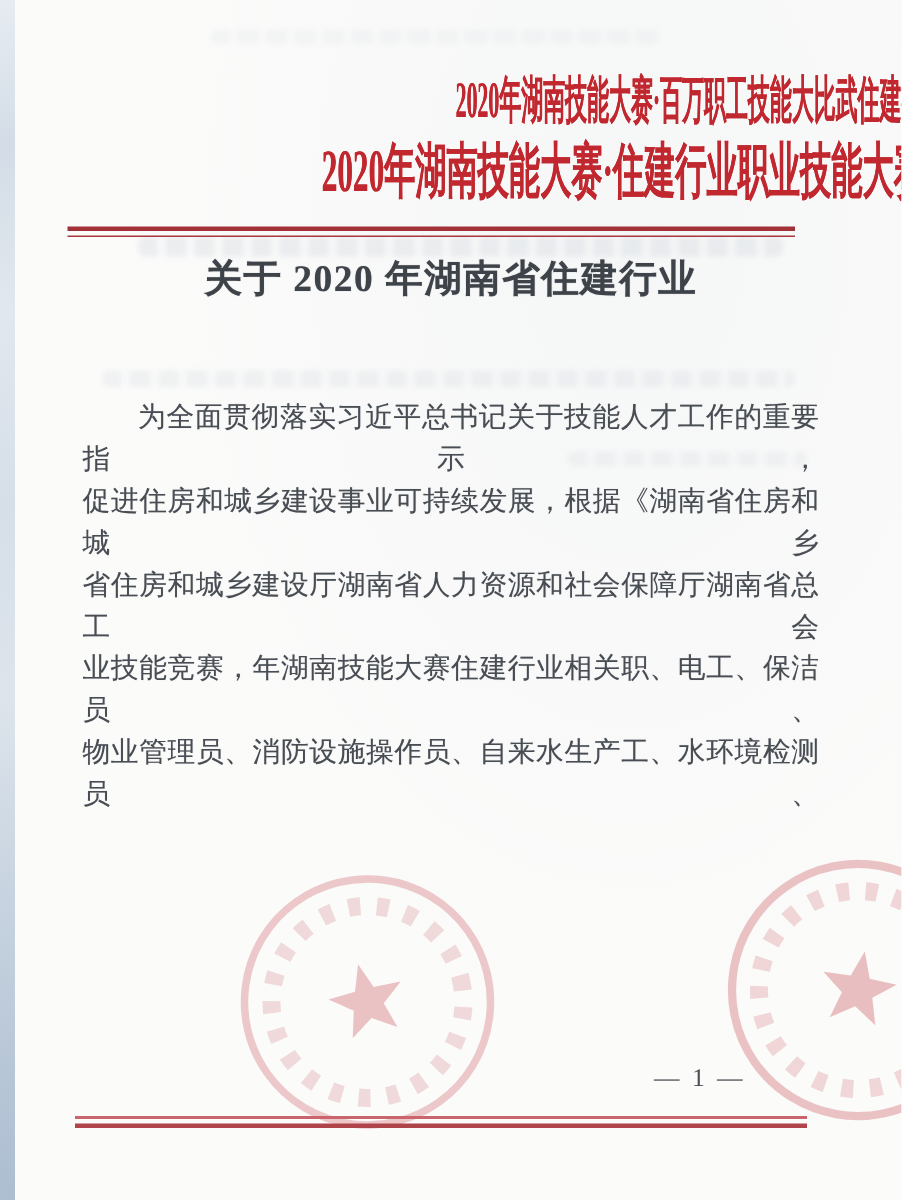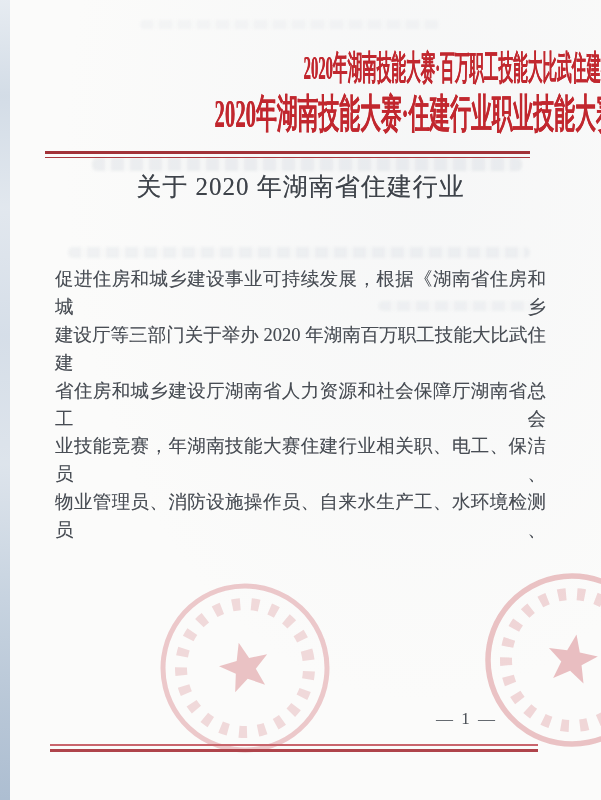--- a/index.html
+++ b/index.html
@@ -50,21 +50,21 @@
 
   .rule-top {
     position: absolute; top: 151px; left: 45px; width: 485px; height: 3px;
     border-top: 3px solid #a23238; border-bottom: 1px solid #a8383e;
   }
 
   
   .doc-title {
     position: absolute; top: 168px; left: 0; width: 601px;
     text-align: center; color: #3e434a;
-    font-size: 25px; font-weight: normal; line-height: 38px;
+    font-size: 25px; font-weight: bold; line-height: 38px;
     letter-spacing: 1px;
     text-shadow: 0 0 0.6px rgba(62,67,74,0.55);
   }
 
   
   .doc-body {
     position: absolute; top: 266px; left: 55px; width: 491px;
     color: #484d54; font-size: 18.5px; line-height: 27.9px;
     text-shadow: 0 0 0.5px rgba(72,77,84,0.4);
   }
@@ -105,22 +105,22 @@
     <span class="hdr-inner">2020年湖南技能大赛·住建行业职业技能大赛组委会</span>
   </div>
 
   <div class="rule-top"></div>
 
   <div class="doc-title">
     <div>关于 2020 年湖南省住建行业</div>
   </div>
 
   <div class="doc-body">
+    <div class="bline indent">为全面贯彻落实习近平总书记关于技能人才工作的重要指示，</div>
     <div class="bline">促进住房和城乡建设事业可持续发展，根据《湖南省住房和城乡</div>
-    <div class="bline">建设厅等三部门关于举办 2020 年湖南百万职工技能大比武住建</div>
     <div class="bline">省住房和城乡建设厅湖南省人力资源和社会保障厅湖南省总工会</div>
     <div class="bline">业技能竞赛，年湖南技能大赛住建行业相关职、电工、保洁员、</div>
     <div class="bline">物业管理员、消防设施操作员、自来水生产工、水环境检测员、</div>
 
   </div>
 
   <svg class="seal seal-left" width="176" height="176" viewBox="0 0 176 176">
     <g transform="rotate(-14 88 88)">
       <circle cx="88" cy="88" r="82" fill="none" stroke="#c9545c" stroke-width="5" opacity="0.30"></circle>
       <circle cx="88" cy="88" r="64" fill="none" stroke="#c9545c" stroke-width="12" stroke-dasharray="8 11" opacity="0.20"></circle>

